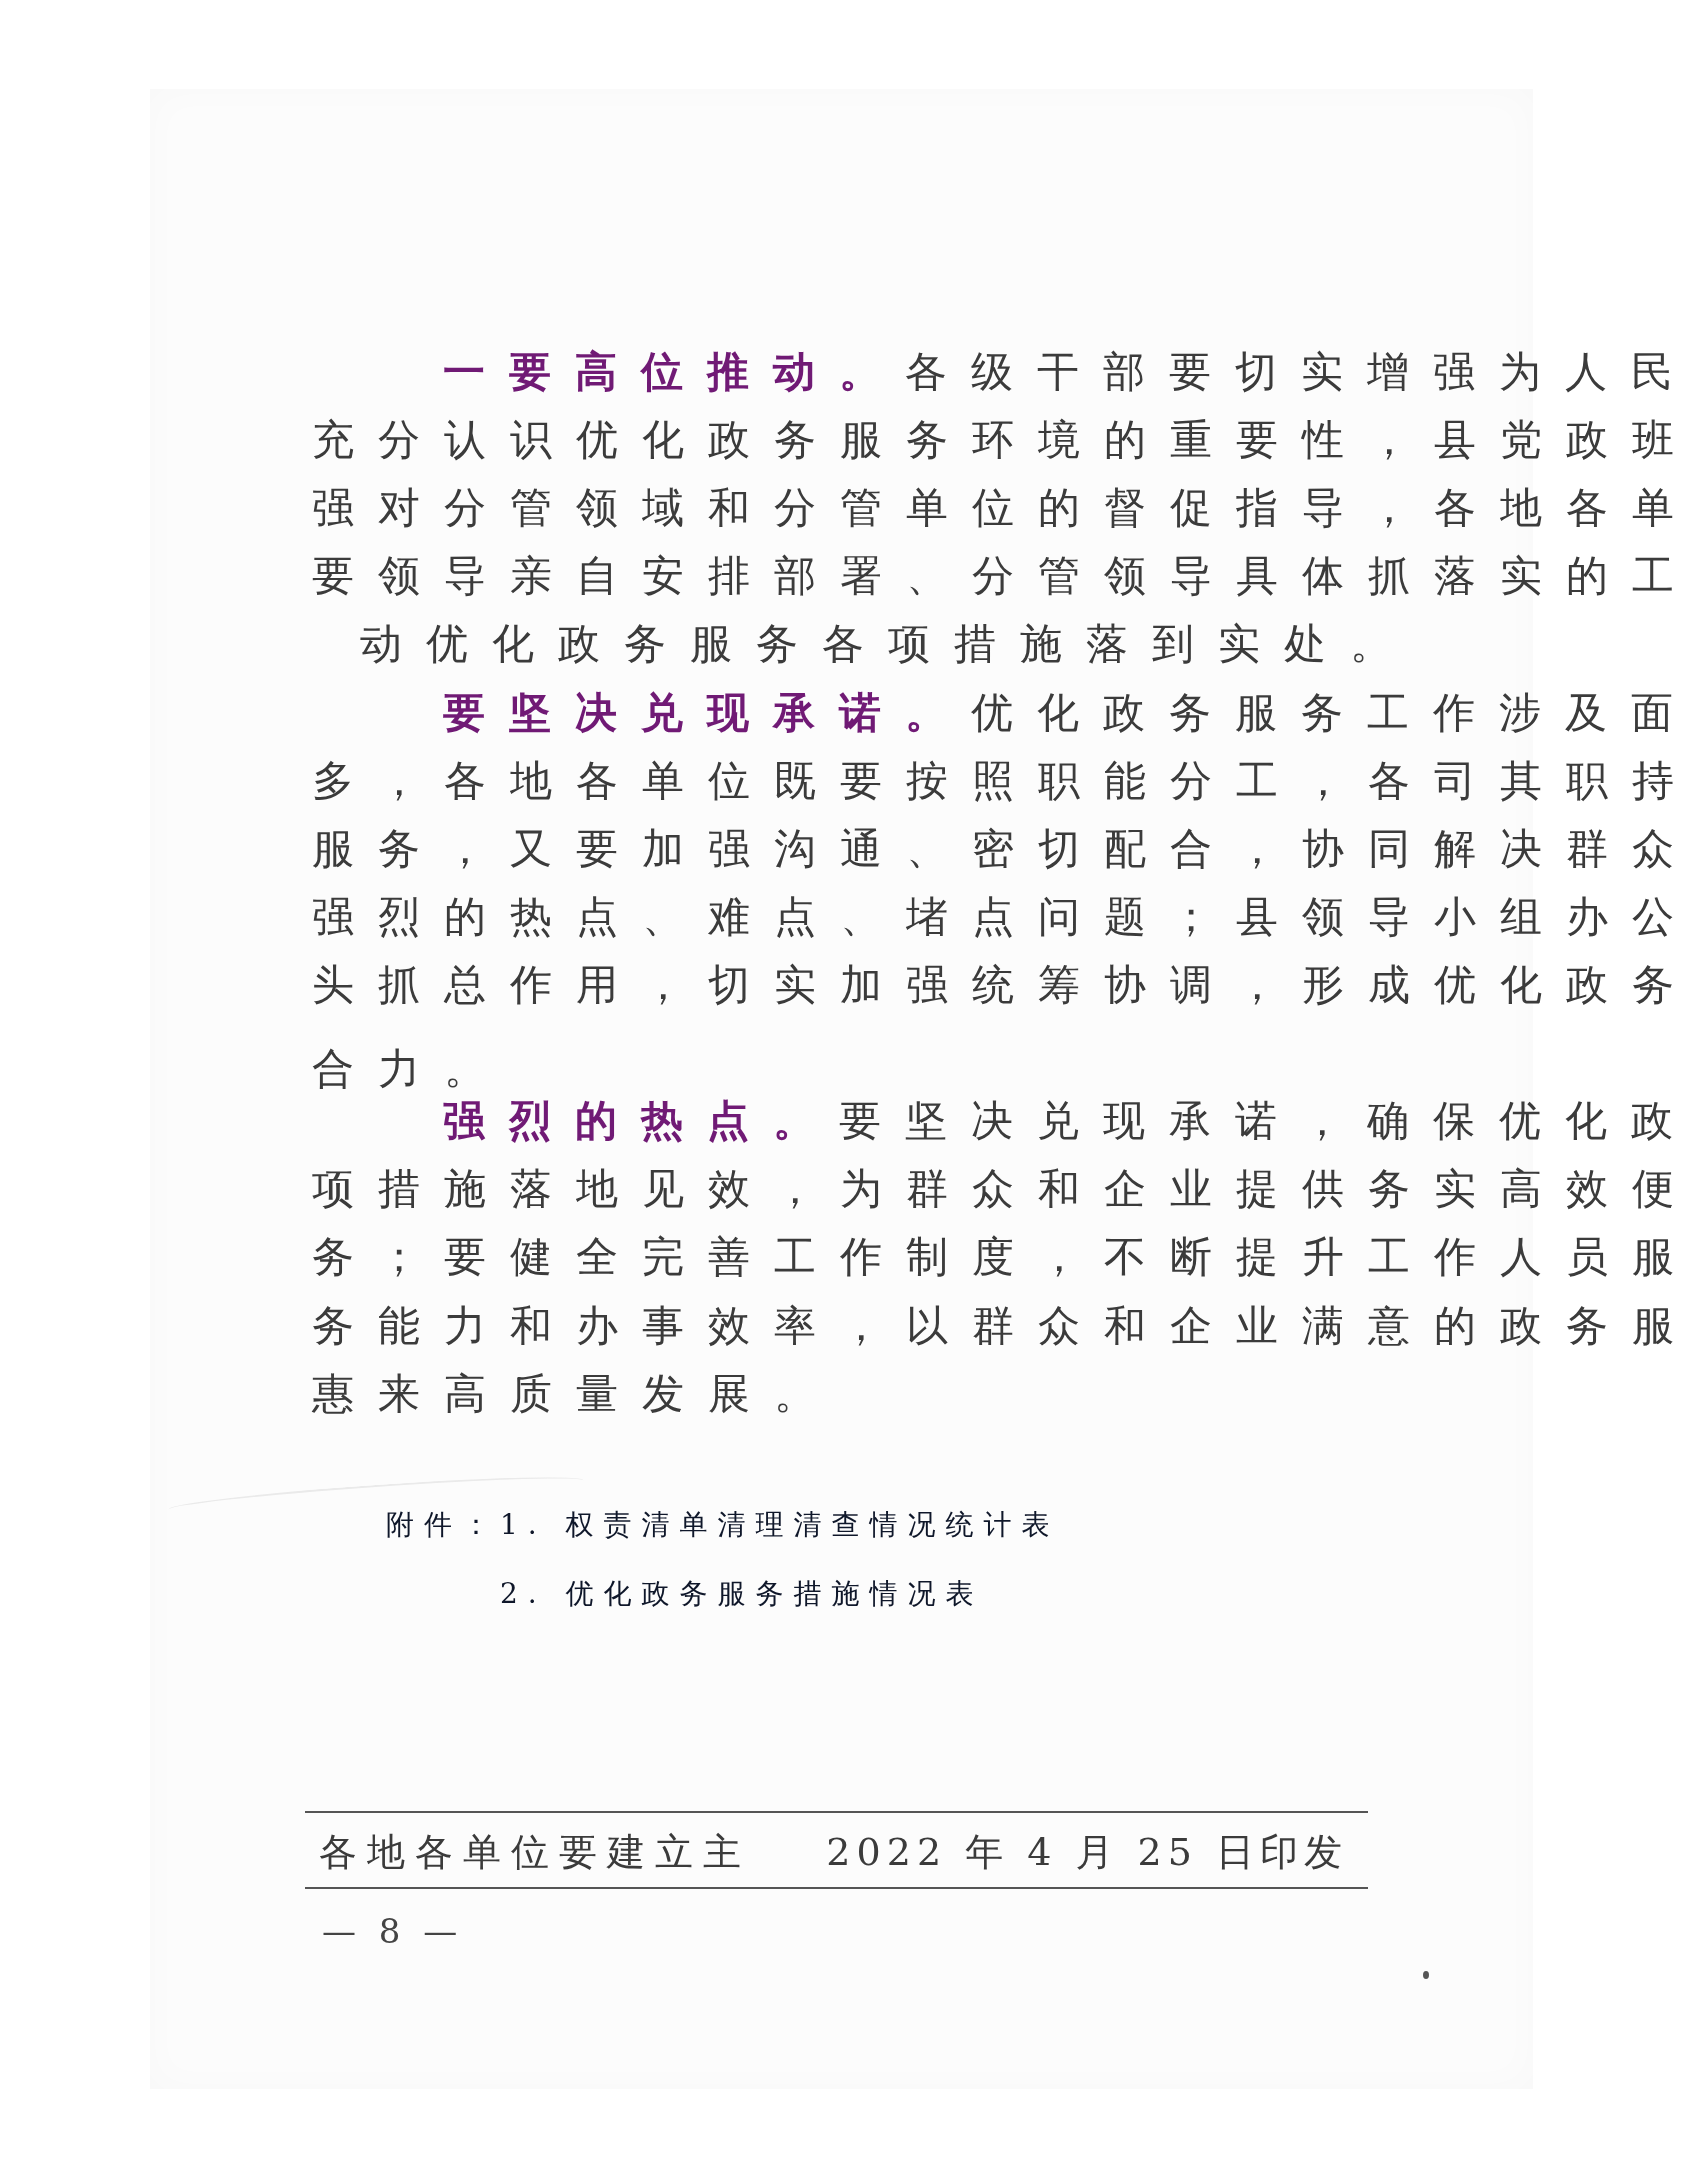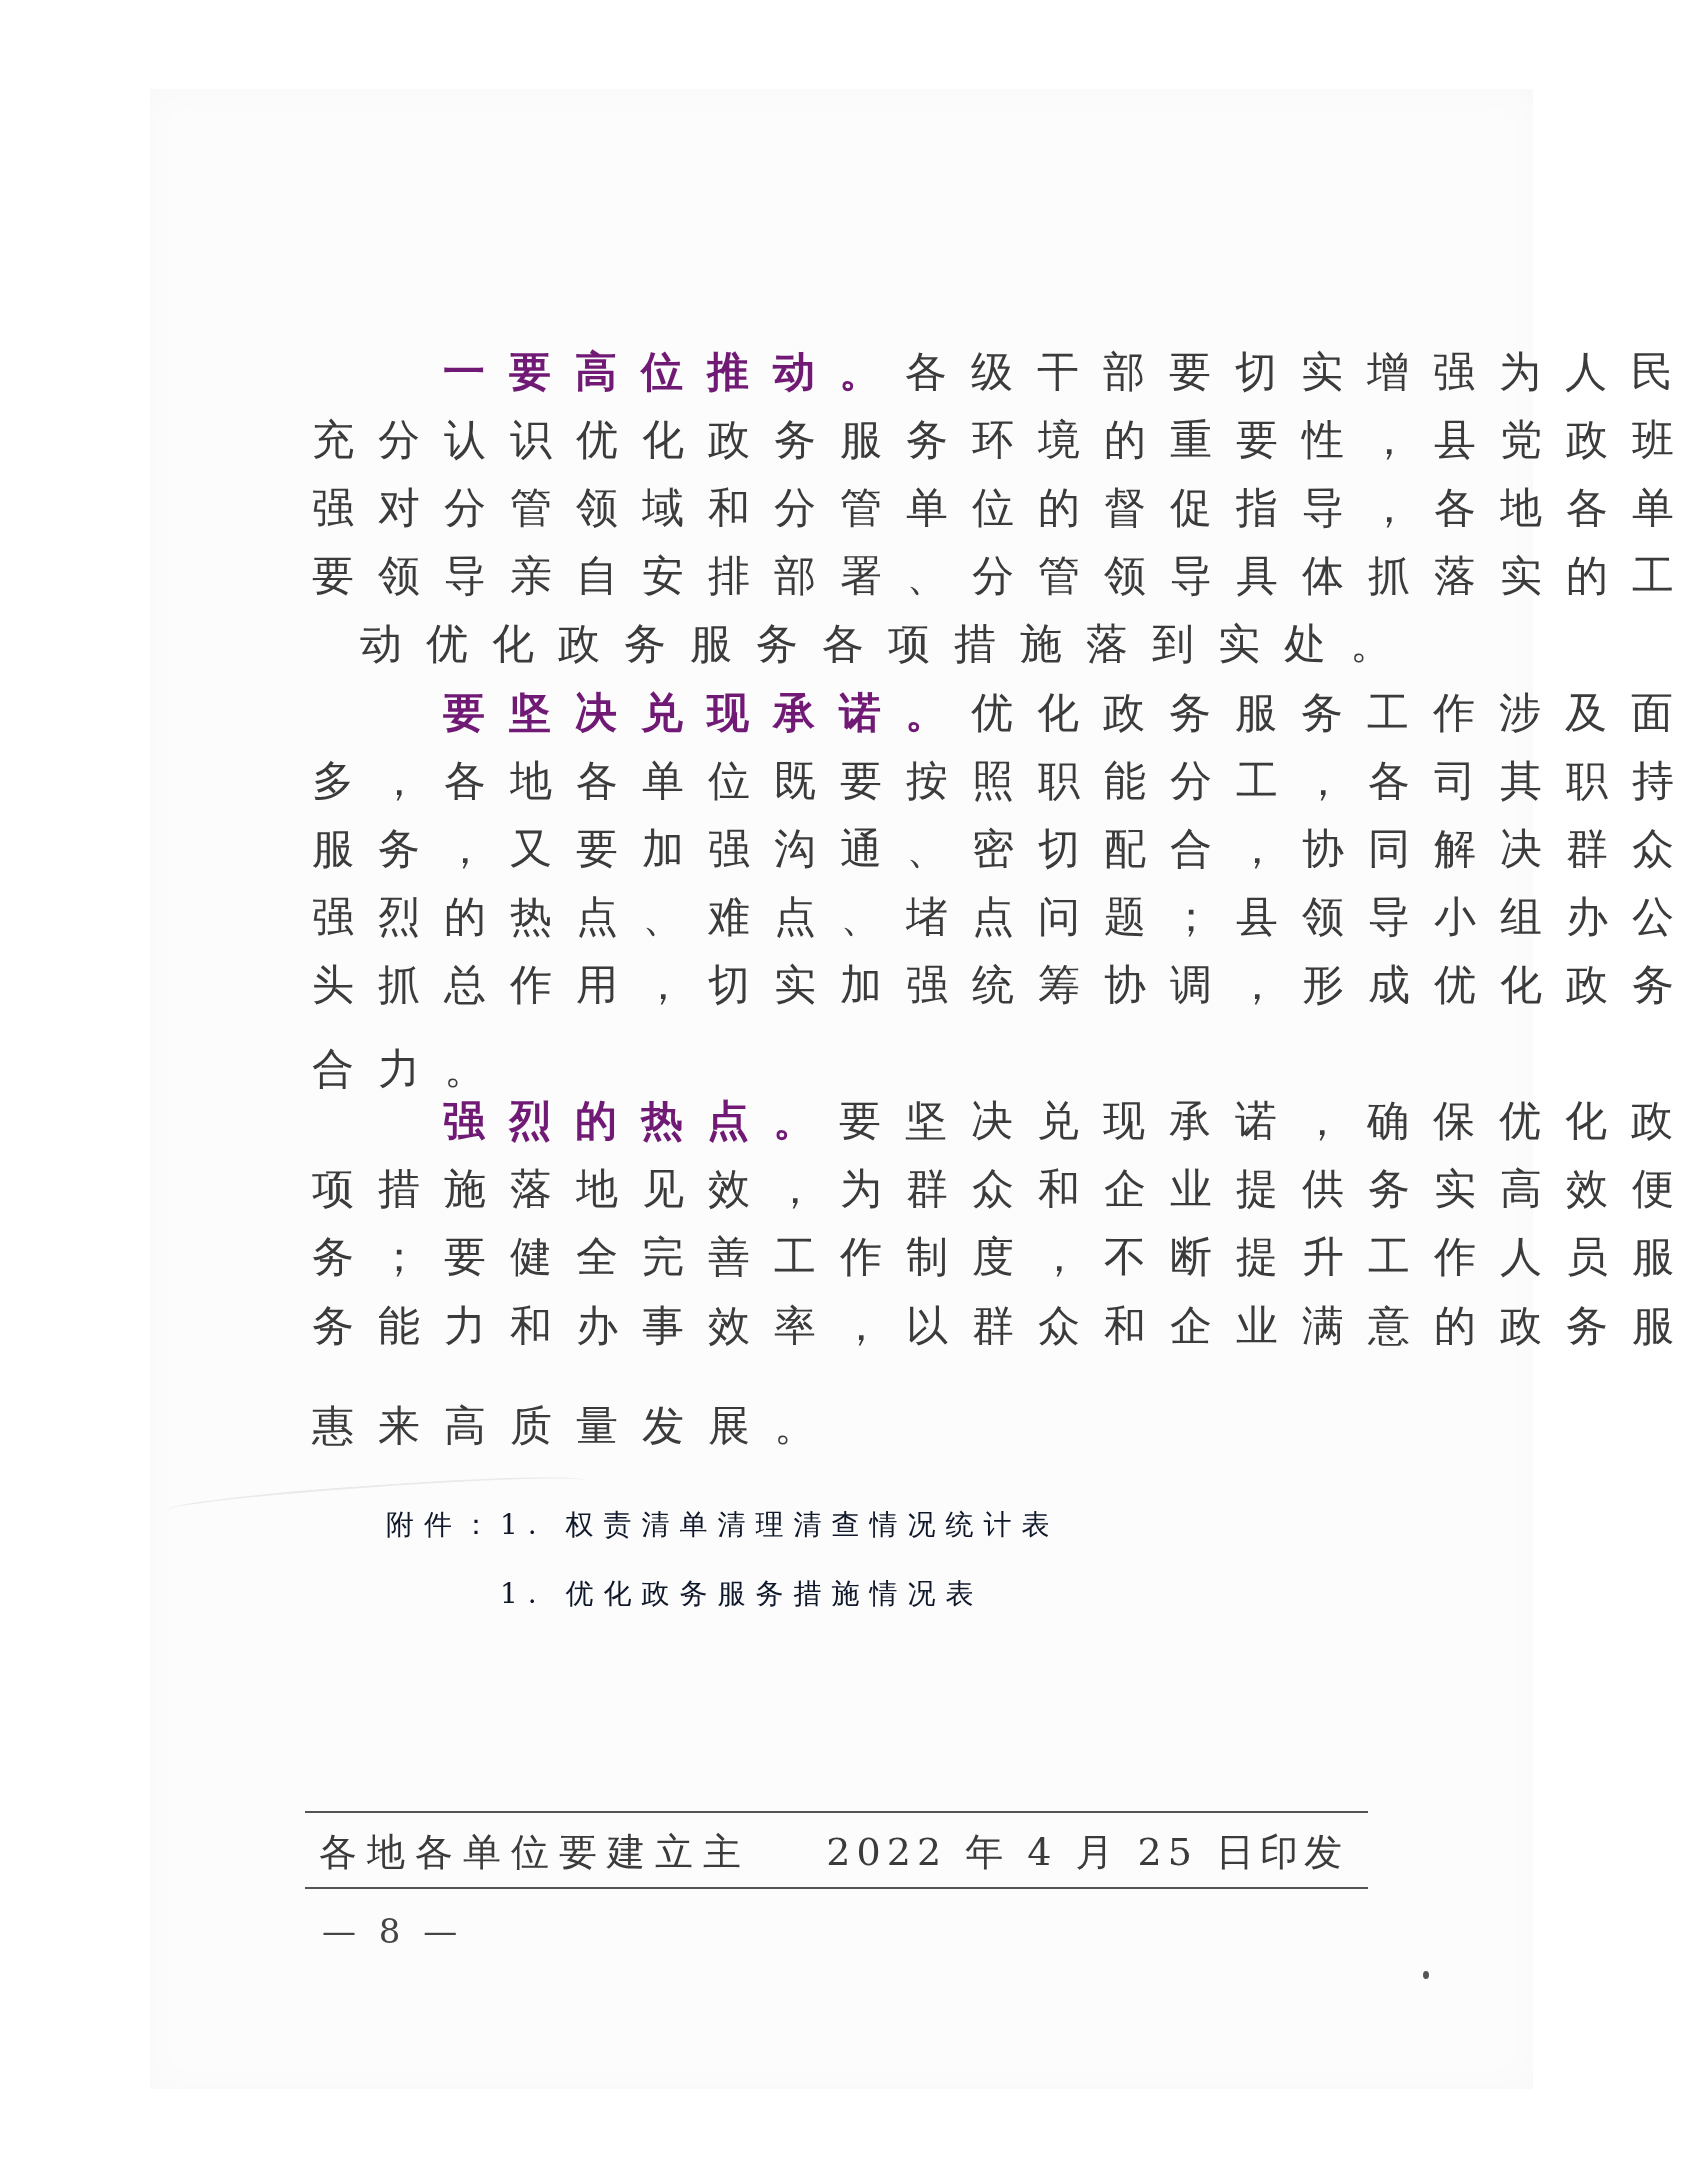--- a/index.html
+++ b/index.html
@@ -133,26 +133,26 @@
   <div class="text-line" style="top:409px;">多，各地各单位既要按照职能分工，各司其职持续改进政务</div>
   <div class="text-line" style="top:477px;">服务，又要加强沟通、密切配合，协同解决群众和企业反映</div>
   <div class="text-line" style="top:545px;">强烈的热点、难点、堵点问题；县领导小组办公室要发挥牵</div>
   <div class="text-line" style="top:613px;">头抓总作用，切实加强统筹协调，形成优化政务服务的工作</div>
   <div class="text-line" style="top:681px;margin-top:16px;">合力。</div>
 
   <div class="text-line" style="top:749px; padding-left:131px;"><span class="lead">强烈的热点。</span><span>要坚决兑现承诺，确保优化政务服务各</span></div>
   <div class="text-line" style="top:817px;">项措施落地见效，为群众和企业提供务实高效便捷的政务服</div>
   <div class="text-line" style="top:885px;">务；要健全完善工作制度，不断提升工作人员服务意识、业</div>
   <div class="text-line" style="top:954px;">务能力和办事效率，以群众和企业满意的政务服务环境赋能</div>
-  <div class="text-line" style="top:1054px;">惠来高质量发展。</div>
+  <div class="text-line" style="top:1022px;">惠来高质量发展。</div>
 </div>
 
 <div class="attachments">
   <div class="attach-line" style="left:0; top:0;"><span>附件：</span><span>1. 权责清单清理清查情况统计表</span></div>
-  <div class="attach-line" style="left:114px; top:69px;">1. 优化政务服务措施情况表</div>
+  <div class="attach-line" style="left:114px; top:69px;">2. 优化政务服务措施情况表</div>
 </div>
 
 <div class="footer-rule" style="top:1811px;"></div>
 <div class="footer-org">各地各单位要建立主</div>
 <div class="footer-date">2022 年 4 月 25 日印发</div>
 <div class="footer-rule" style="top:1887px;"></div>
 
 <div class="page-number">— 8 —</div>
 
 

